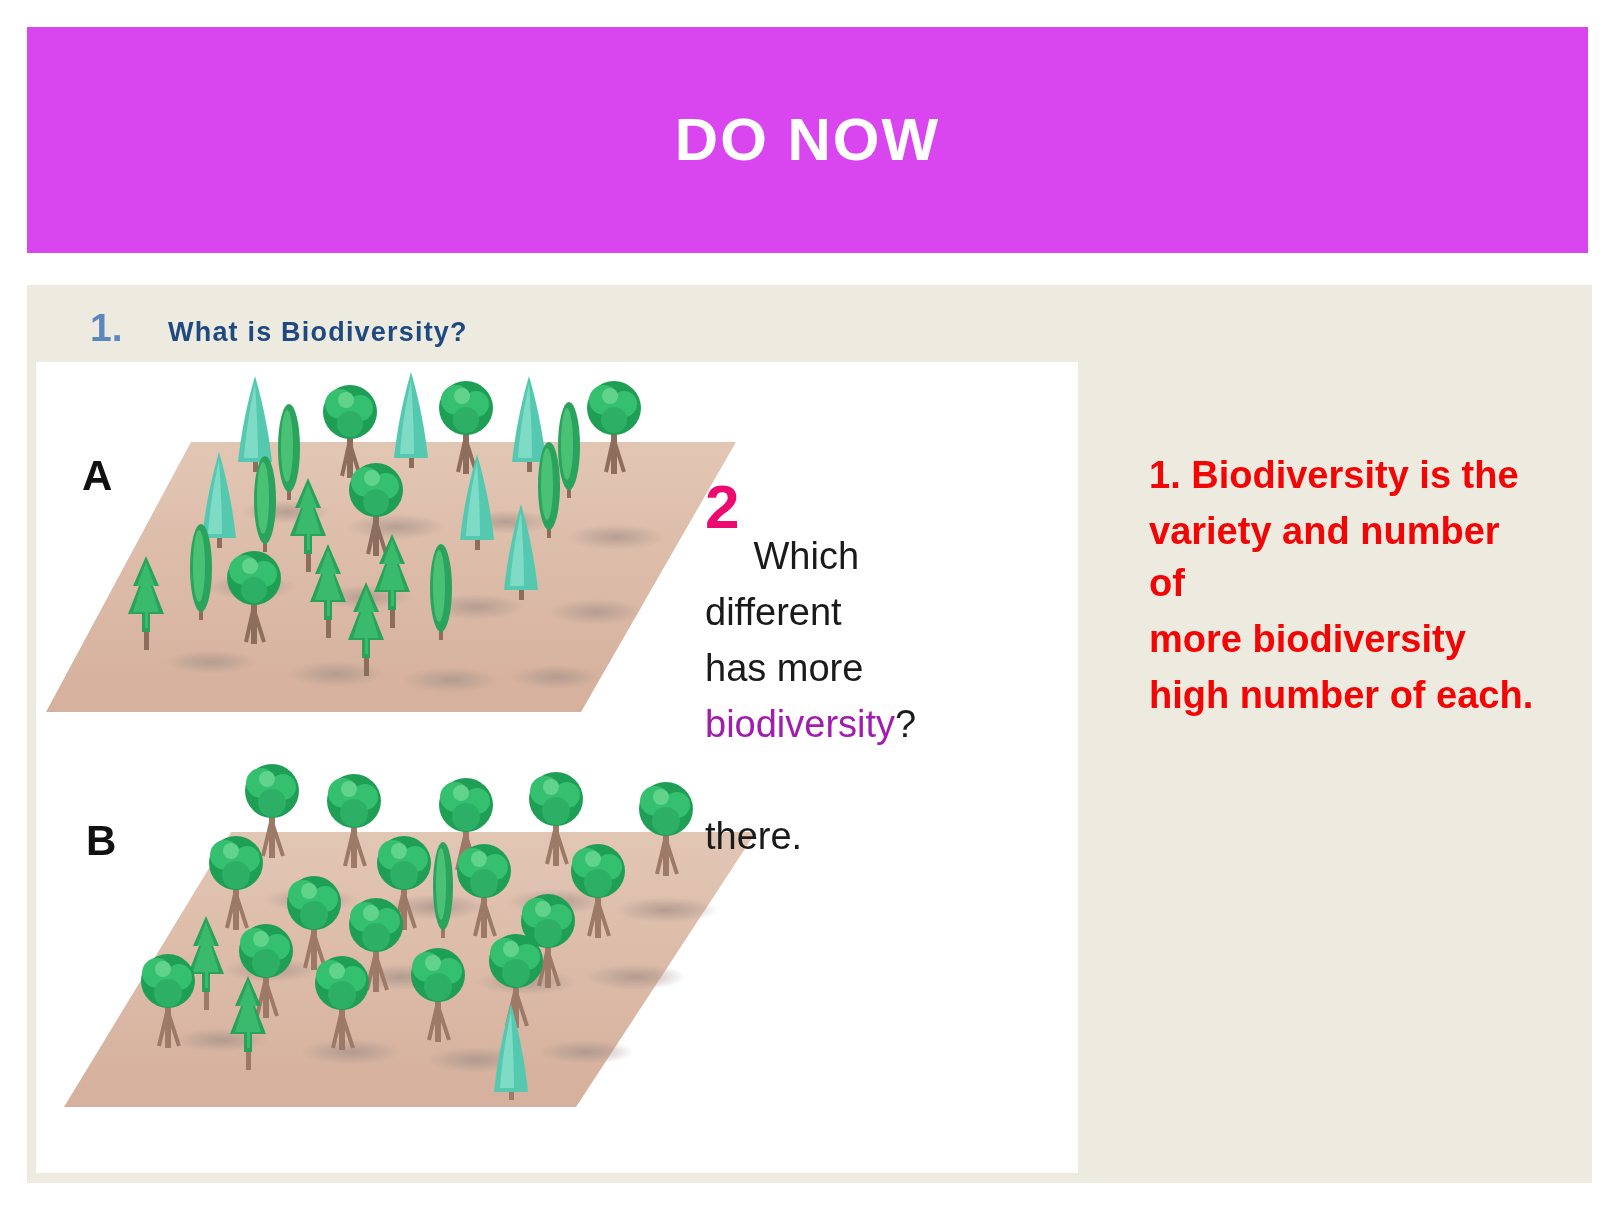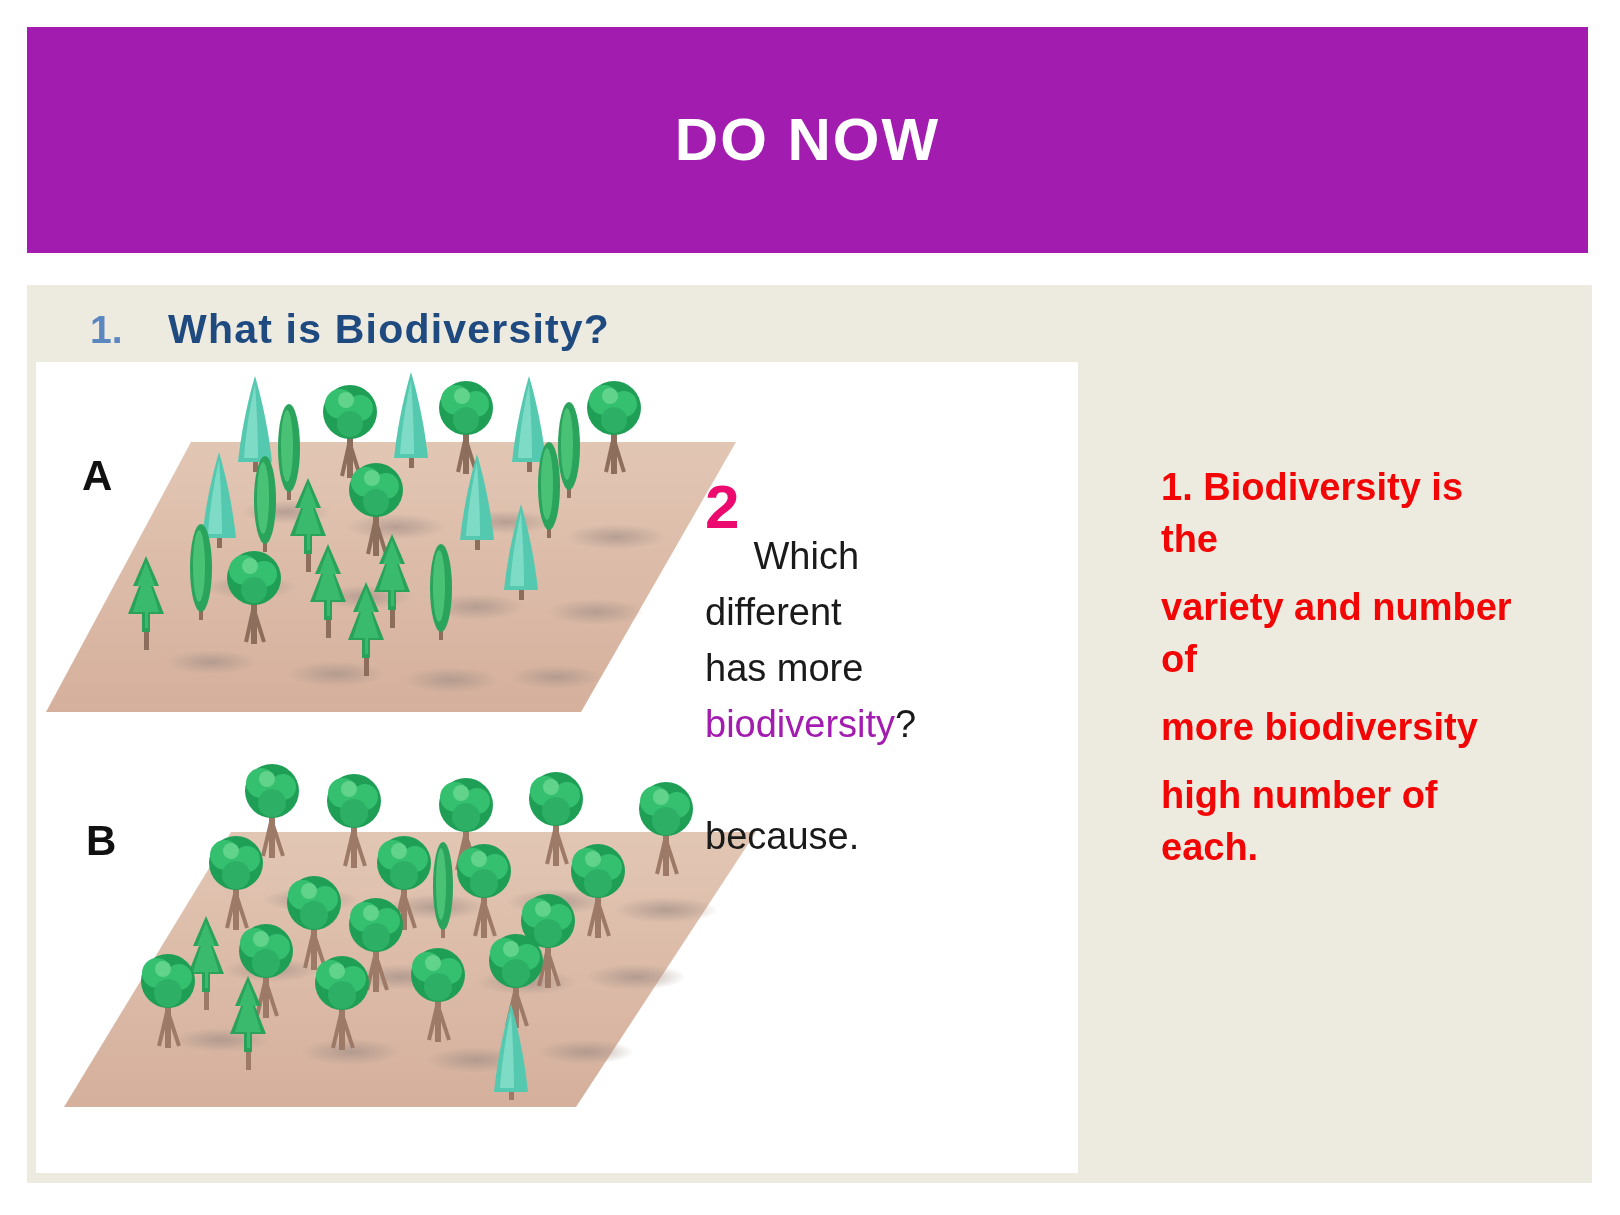--- a/index.html
+++ b/index.html
@@ -15,21 +15,21 @@
     font-family: "Liberation Sans", sans-serif;
   }
 
   
   #title-banner {
     position: absolute;
     left: 27px;
     top: 27px;
     width: 1561px;
     height: 226px;
-    background: #a21caf;
+    background: #d946ef;
     display: flex;
     align-items: center;
     justify-content: center;
   }
   #title-text {
     color: #ffffff;
     font-size: 60px;
     font-weight: bold;
     letter-spacing: 2px;
     line-height: 1;
@@ -57,21 +57,21 @@
   }
   #question-one-number {
     color: #5b87bf;
     font-size: 39px;
     font-weight: bold;
     width: 78px;
     font-family: "Liberation Sans", sans-serif;
   }
   #question-one-text {
     color: #1f4a80;
-    font-size: 41px;
+    font-size: 27px;
     font-weight: bold;
     letter-spacing: 1.2px;
     font-family: "Liberation Sans", sans-serif;
   }
 
   
   #figure-panel {
     position: absolute;
     left: 9px;
     top: 77px;
@@ -125,21 +125,21 @@
     position: absolute;
     left: 1118px;
     top: 160px;
     width: 400px;
     color: #f20505;
     font-size: 38px;
     font-weight: bold;
     line-height: 52px;
     font-family: "Liberation Sans", sans-serif;
   }
-  #answer-block p { margin: 16px; }
+  #answer-block p { margin: 4px; }
 </style>
 </head>
 <body>
 
 <div id="title-banner">
   <div id="title-text">DO NOW</div>
 </div>
 
 <div id="content-panel">
 
@@ -317,21 +317,21 @@
   </div>
 
   <div id="question-two">
     <span id="question-two-number">2</span>
     <div id="question-two-text">
       <span>Which</span><br>
       <span>different</span><br>
       <span>has more</span><br>
       <span class="kw-red">biodiversity</span><span>?</span><br>
       <br>
-      <span>because.</span>
+      <span>there.</span>
     </div>
   </div>
 
   <div id="answer-block">
     <p>1. Biodiversity is the</p>
     <p>variety and number of</p>
     <p>more biodiversity</p>
     <p>high number of each.</p>
   </div>
 

